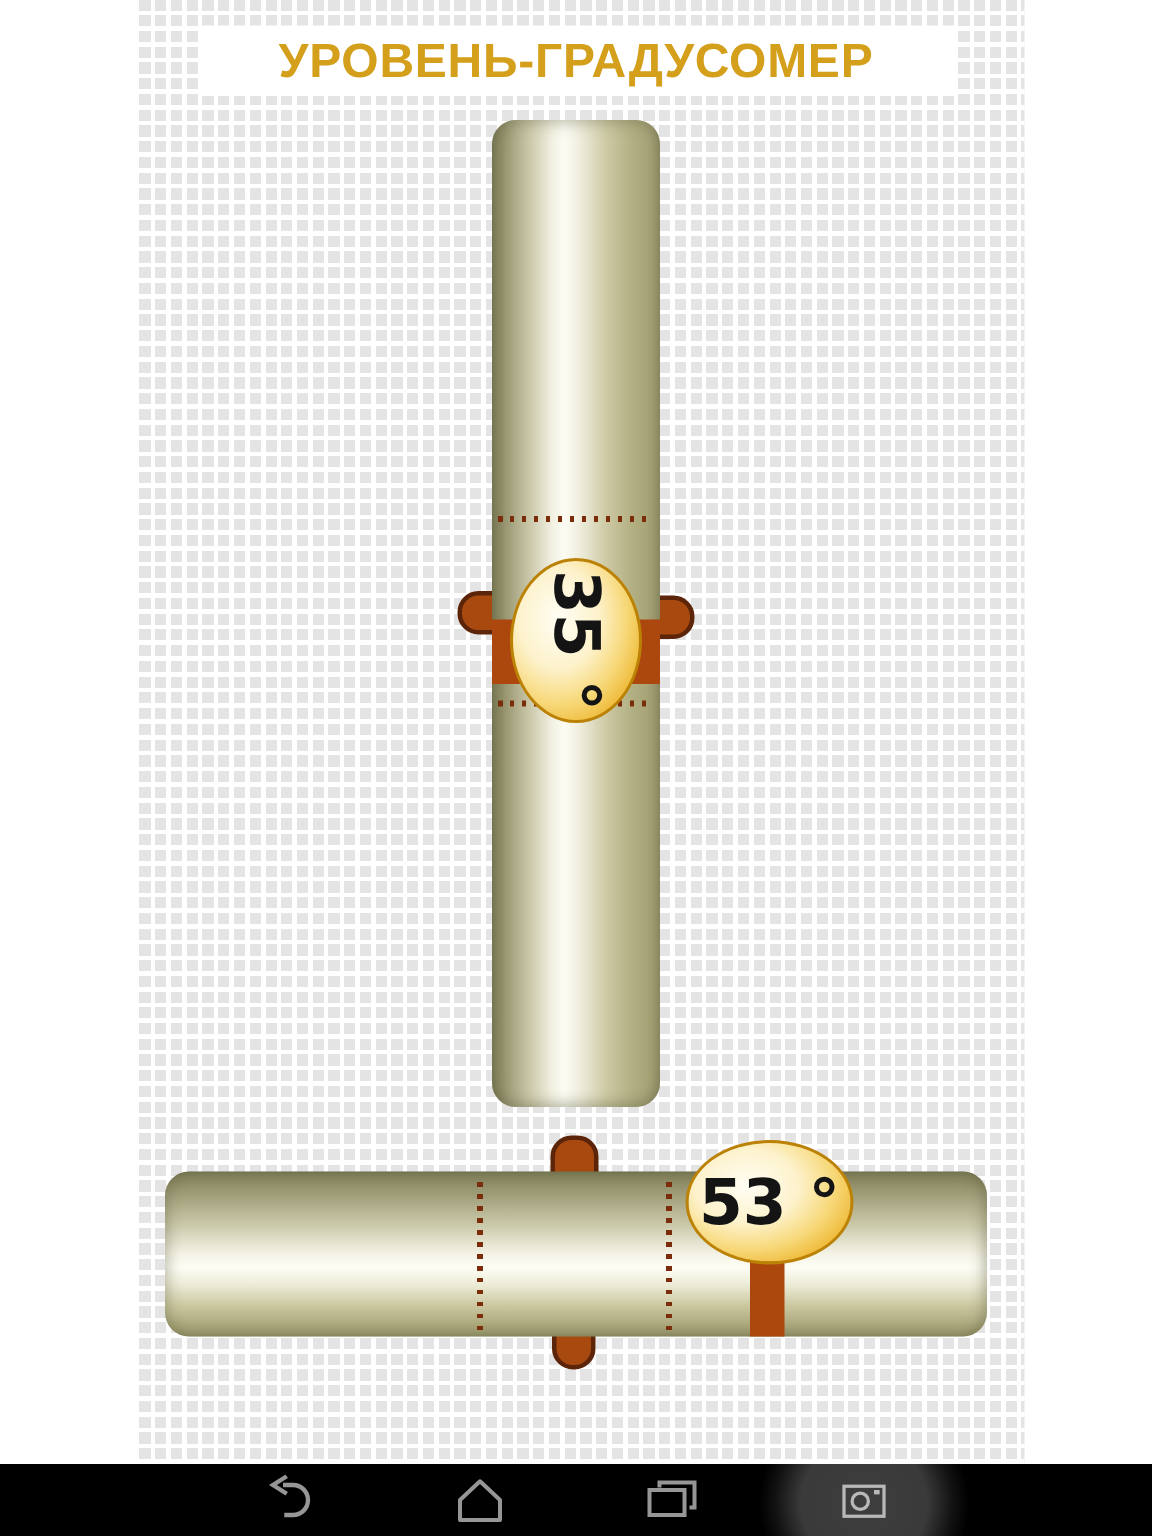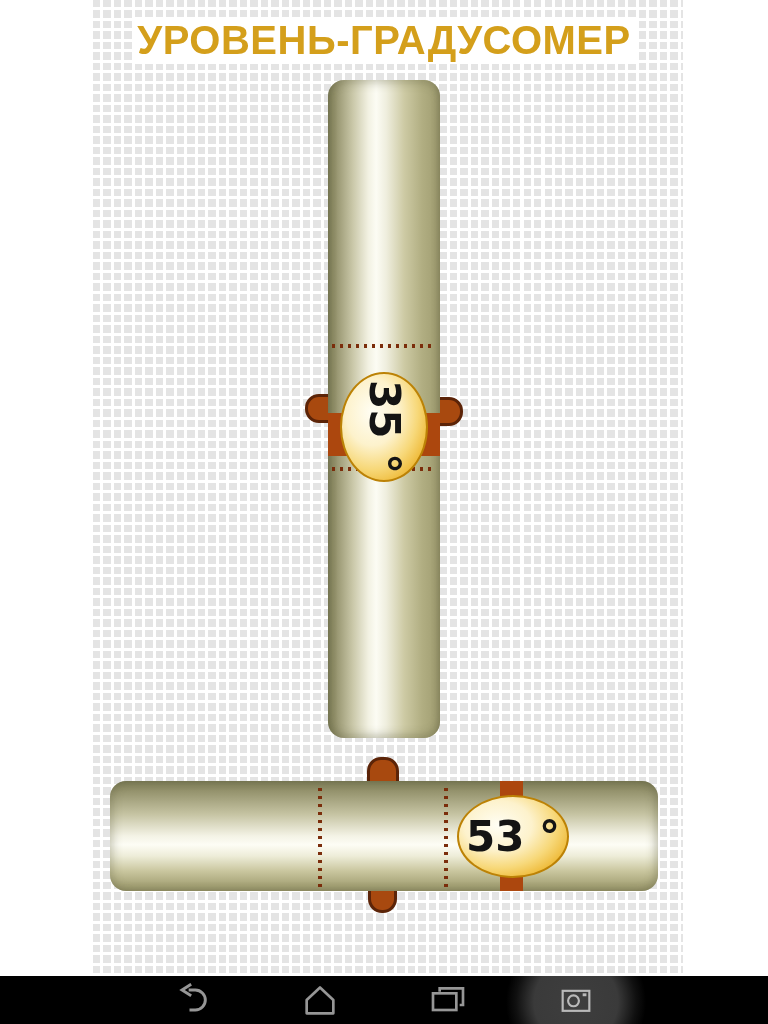--- a/index.html
+++ b/index.html
@@ -16,21 +16,21 @@
     background-image:
       repeating-linear-gradient(90deg, #ffffff 0 3px, rgba(255,255,255,0) 3px 10.5px),
       repeating-linear-gradient(0deg, #ffffff 0 3px, rgba(255,255,255,0) 3px 10.5px);
   }
   
   .title-band {
     position:absolute; left:132px; top:17px; width:504px; height:47px;
     background:#ffffff; display:flex; align-items:center; justify-content:center;
   }
   .title-text {
-    font-size:40px; font-weight:bold; letter-spacing:0.5px;
+    font-size:32px; font-weight:bold; letter-spacing:0.5px;
     color:#d49f1b; white-space:nowrap;
   }
   
   .tube { position:absolute; z-index:2; }
   .tube-vertical {
     left:328px; top:80px; width:112px; height:658px; border-radius:16px;
     background:linear-gradient(90deg,#7e7e58 0%,#92906a 6%,#c9c7a8 22%,#f2f1e2 36%,#fcfcf4 43%,#efeede 52%,#cdcaa4 68%,#b1ae82 84%,#a5a276 94%,#98956b 100%);
     box-shadow: inset 0 4px 8px rgba(90,90,60,0.25), inset 0 -4px 8px rgba(90,90,60,0.3);
   }
   .tube-horizontal {
@@ -62,21 +62,21 @@
   .clamp-vertical   { left:328px; top:413px; width:112px; height:43px; }
   .clamp-horizontal { left:500px; top:781px; width:23px; height:110px; }
   
   .bubble {
     position:absolute; z-index:5; border-radius:50%;
     background:radial-gradient(ellipse 90% 90% at 36% 36%, #fffef4 0%, #fdf2cc 35%, #f7d879 60%, #edb52e 82%, #e2a113 96%);
     border:2px solid #bc8206;
     display:flex; align-items:center; justify-content:center;
   }
   .bubble-vertical   { left:340px; top:372px; width:88px;  height:110px; }
-  .bubble-horizontal { left:457px; top:795px; width:112px; height:83px; }
+  .bubble-horizontal { left:457px; top:760px; width:112px; height:83px; }
   .reading {
     font-family:"DejaVu Sans","Liberation Sans",sans-serif;
     font-weight:bold; font-size:42px; color:#141414; white-space:nowrap; line-height:1;
   }
   .reading-rotated { transform:rotate(90deg); }
   
   .navbar {
     position:absolute; left:0; top:976px; width:768px; height:48px; z-index:10;
     background:
       radial-gradient(circle at 576px 26px, #3e3e3e 0, #3a3a3a 42px, #101010 60px, #000000 70px);

